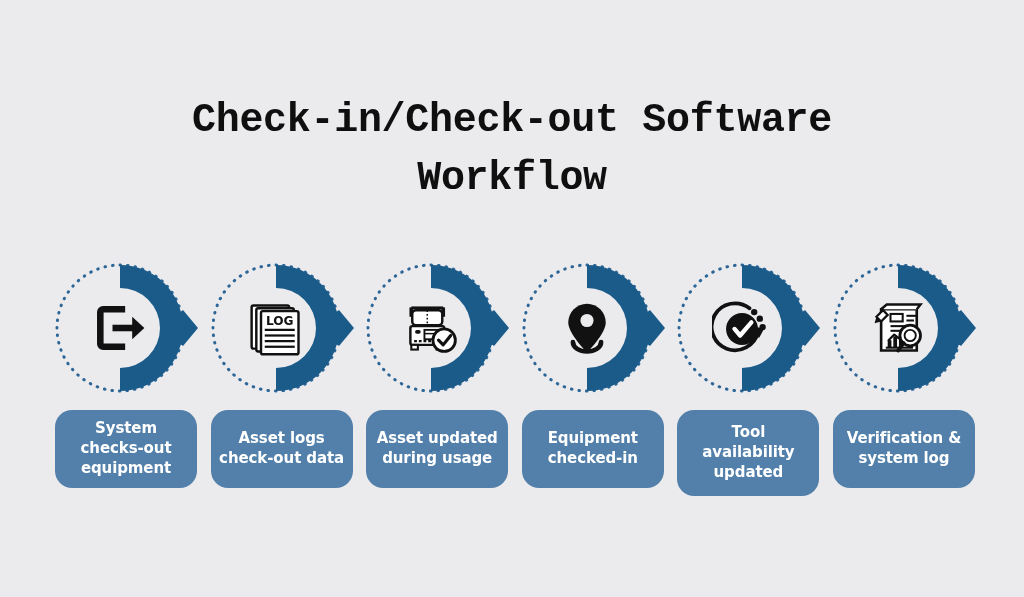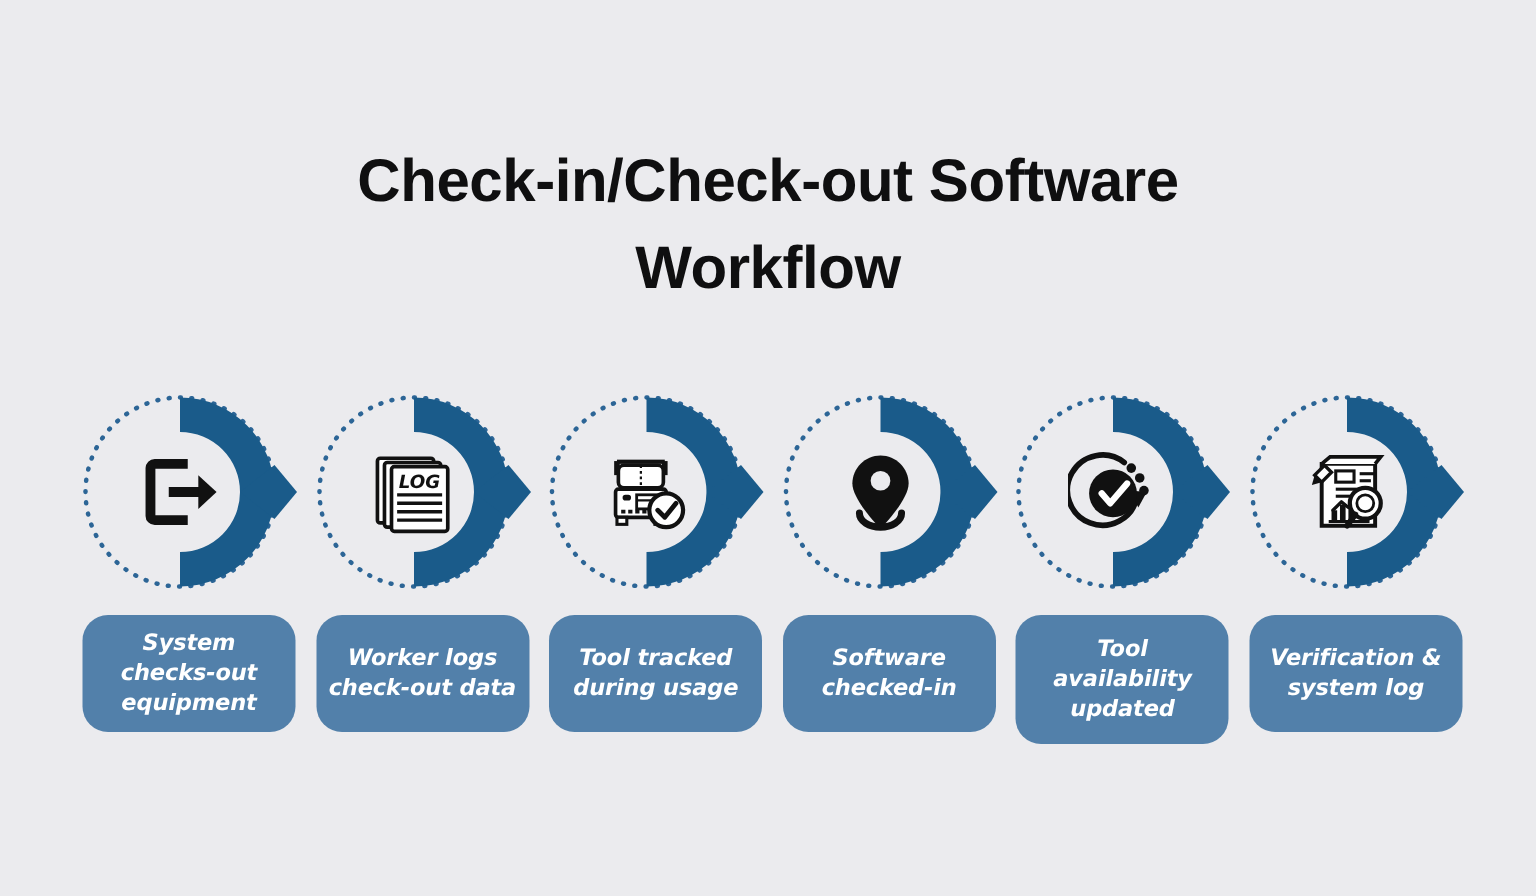--- a/index.html
+++ b/index.html
@@ -24,21 +24,21 @@
 
   
   .title-wrap {
     position: absolute;
     top: 92px;
     left: 0;
     width: 1024px;
     text-align: center;
   }
   .title {
-    font-family: Liberation Sans, sans-serif;
+    font-family: Liberation Mono, monospace;
     font-size: 40px;
     font-weight: bold;
     color: #0f0f10;
     line-height: 1.45;
     letter-spacing: -0.3px;
     max-width: 720px;
     margin: 0 auto;
   }
 
   
@@ -51,21 +51,20 @@
     flex-direction: row;
     align-items: flex-start;
     justify-content: space-between;
   }
 
   .step {
     width: 152px;
     display: flex;
     flex-direction: column;
     align-items: center;
-    font-style: italic;
   }
 
   
   .badge {
     position: relative;
     width: 152px;
     height: 140px;
     display: flex;
     align-items: center;
     justify-content: center;
@@ -154,21 +153,21 @@
             <rect x="11" y="11" width="40" height="46" rx="2" fill="#ffffff" stroke="#111111" stroke-width="2.6"></rect>
             <rect x="16" y="14" width="40" height="46" rx="2" fill="#ffffff" stroke="#111111" stroke-width="2.6"></rect>
             <text x="36" y="29" font-family="DejaVu Sans, sans-serif" font-size="13" font-weight="bold" fill="#111111" text-anchor="middle">LOG</text>
             <line x1="20" y1="34" x2="52" y2="34" stroke="#111111" stroke-width="2.4"></line>
             <line x1="20" y1="40" x2="52" y2="40" stroke="#111111" stroke-width="2.4"></line>
             <line x1="20" y1="46" x2="52" y2="46" stroke="#111111" stroke-width="2.4"></line>
             <line x1="20" y1="52" x2="52" y2="52" stroke="#111111" stroke-width="2.4"></line>
           </svg>
         </div>
       </div>
-      <div class="pill">Worker logs check-out data</div>
+      <div class="pill">Asset logs check-out data</div>
     </div>
 
     <div class="step">
       <div class="badge">
         <svg class="badge-art" viewBox="0 0 152 140">
           <circle cx="70" cy="70" r="63" fill="none" stroke="#2c6596" stroke-width="3" stroke-linecap="round" stroke-dasharray="0.6 7"></circle>
           <path d="M70,7 A63,63 0 0 1 70,133 L70,110 A40,40 0 0 0 70,30 Z" fill="#1a5b8a"></path>
           <path d="M110,70 L133,52 L148,70 L133,88 Z" fill="#1a5b8a"></path>
         </svg>
         <div class="icon-holder">
@@ -183,39 +182,39 @@
             <rect x="25" y="34" width="17" height="10" fill="none" stroke="#111111" stroke-width="2"></rect>
             <line x1="25" y1="38" x2="42" y2="38" stroke="#111111" stroke-width="1.6"></line>
             <line x1="14" y1="46" x2="42" y2="46" stroke="#111111" stroke-width="2.6" stroke-dasharray="3 2"></line>
             <rect x="11" y="50" width="7" height="5" fill="#ffffff" stroke="#111111" stroke-width="2.2"></rect>
             <rect x="38" y="50" width="7" height="5" fill="#ffffff" stroke="#111111" stroke-width="2.2"></rect>
             <circle cx="46" cy="45" r="12" fill="#ffffff" stroke="#111111" stroke-width="3"></circle>
             <path d="M40 45 L45 50 L53 40" fill="none" stroke="#111111" stroke-width="3.4" stroke-linecap="round" stroke-linejoin="round"></path>
           </svg>
         </div>
       </div>
-      <div class="pill">Tool tracked during usage</div>
+      <div class="pill">Asset updated during usage</div>
     </div>
 
     <div class="step">
       <div class="badge">
         <svg class="badge-art" viewBox="0 0 152 140">
           <circle cx="70" cy="70" r="63" fill="none" stroke="#2c6596" stroke-width="3" stroke-linecap="round" stroke-dasharray="0.6 7"></circle>
           <path d="M70,7 A63,63 0 0 1 70,133 L70,110 A40,40 0 0 0 70,30 Z" fill="#1a5b8a"></path>
           <path d="M110,70 L133,52 L148,70 L133,88 Z" fill="#1a5b8a"></path>
         </svg>
         <div class="icon-holder">
           <svg viewBox="0 0 64 64">
             <path d="M32 6 C21 6 12 15 12 26 C12 38 32 58 32 58 C32 58 52 38 52 26 C52 15 43 6 32 6 Z" fill="#111111"></path>
             <circle cx="32" cy="24" r="7" fill="#ebebee"></circle>
             <path d="M17 47 C17 53 24 57 32 57 C40 57 47 53 47 47" fill="none" stroke="#111111" stroke-width="5" stroke-linecap="round"></path>
           </svg>
         </div>
       </div>
-      <div class="pill">Software checked-in</div>
+      <div class="pill">Equipment checked-in</div>
     </div>
 
     <div class="step">
       <div class="badge">
         <svg class="badge-art" viewBox="0 0 152 140">
           <circle cx="70" cy="70" r="63" fill="none" stroke="#2c6596" stroke-width="3" stroke-linecap="round" stroke-dasharray="0.6 7"></circle>
           <path d="M70,7 A63,63 0 0 1 70,133 L70,110 A40,40 0 0 0 70,30 Z" fill="#1a5b8a"></path>
           <path d="M110,70 L133,52 L148,70 L133,88 Z" fill="#1a5b8a"></path>
         </svg>
         <div class="icon-holder">

